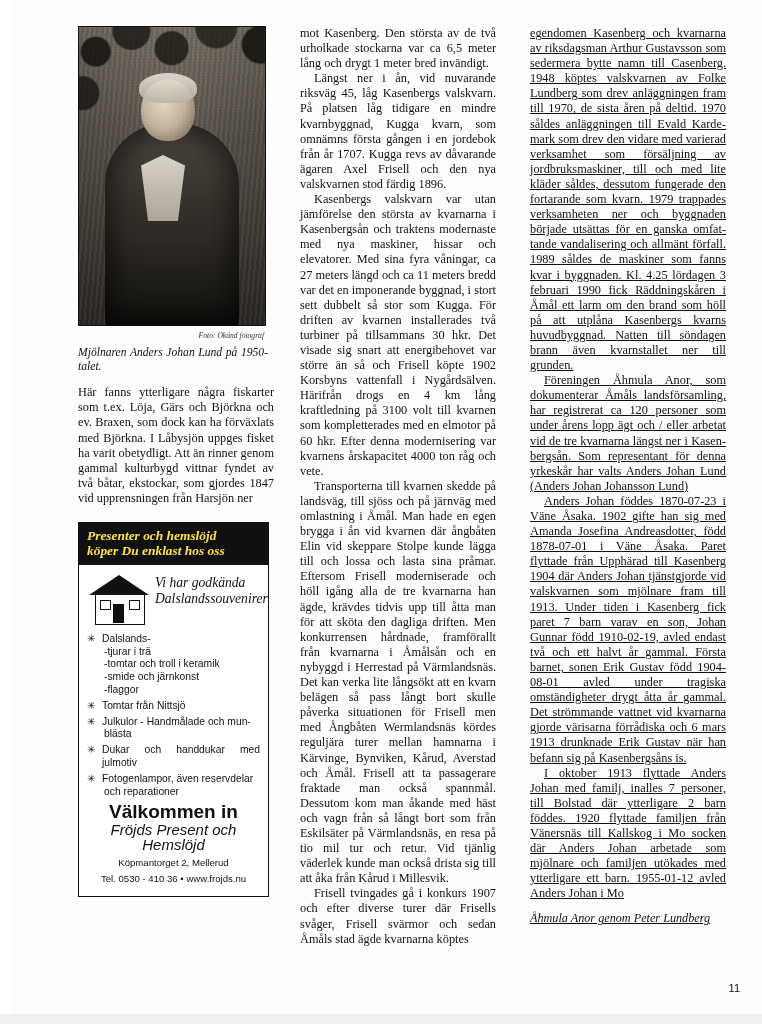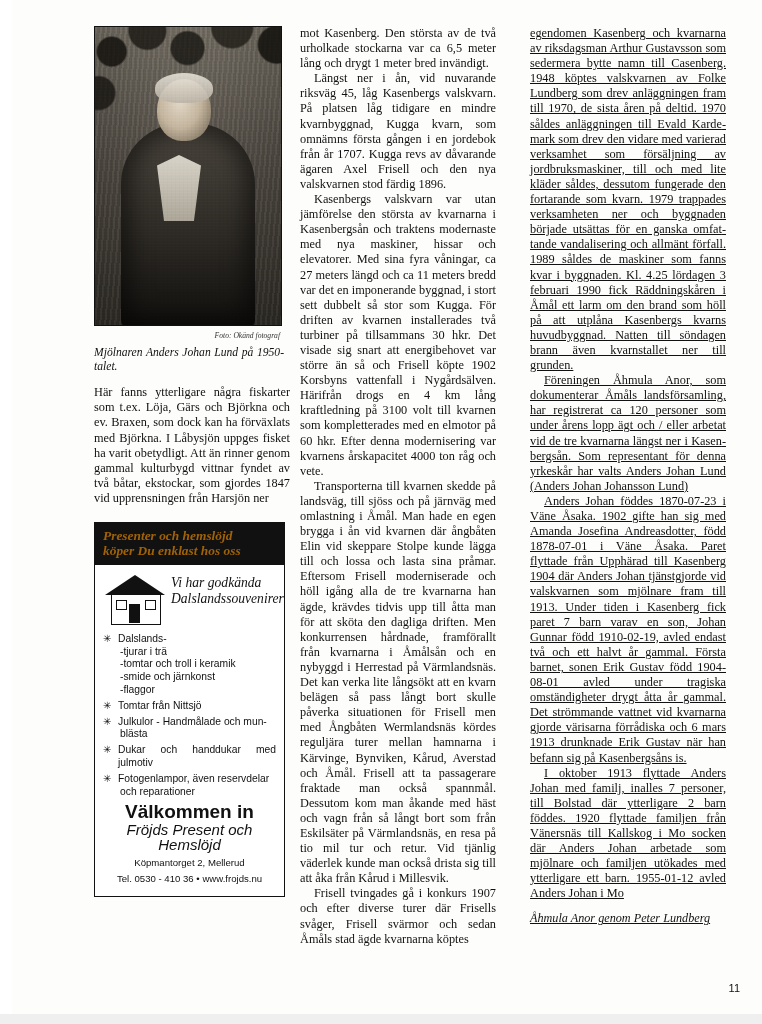--- a/index.html
+++ b/index.html
@@ -25,21 +25,21 @@
   }
   .col{
     position:absolute;
     top:0;
     width:196px;
     font-size:12.3px;
     line-height:15.1px;
     text-align:justify;
     hyphens:auto;
   }
-  .col1{left:16px;}
+  .col1{left:0;}
   .col2{left:222px;}
   .col3{left:452px;text-decoration:underline;}
   .col p{margin:0 0 0 0;text-indent:14px;}
   .col p.noind{text-indent:0;}
 
   
   .photo-wrap{position:relative;width:186px;}
   .photo{
     width:186px;height:298px;
     background:
@@ -108,21 +108,21 @@
 
   
   .ad{
     margin-top:16px;
     width:189px;
     border:1.6px solid #111;
     background:#fff;
     position:relative;
   }
   .ad-head{
-    background:#111;color:#a16207;
+    background:#111;color:#fde047;
     padding:5px 6px 6px 8px;
     font-family:"Liberation Serif", serif;
     font-style:italic;font-weight:bold;
     font-size:13.4px;line-height:15.4px;
   }
   .ad-body{padding:6px 8px 8px 8px;}
   .ad-top{display:flex;align-items:flex-start;gap:4px;}
   .house{
     width:64px;height:52px;position:relative;flex:0 0 auto;margin-top:2px;
   }

